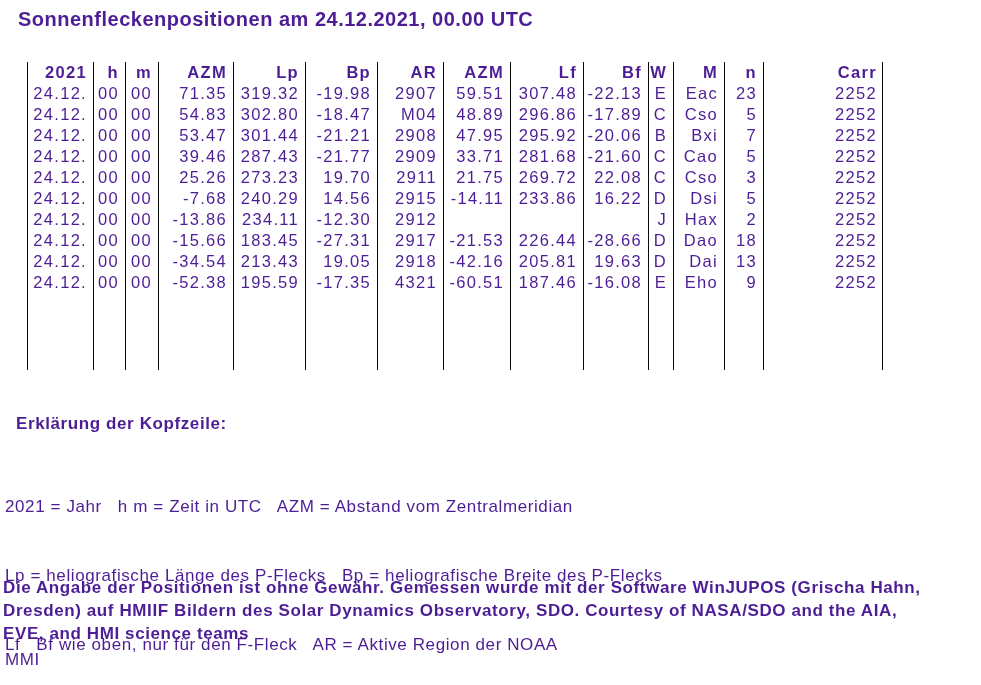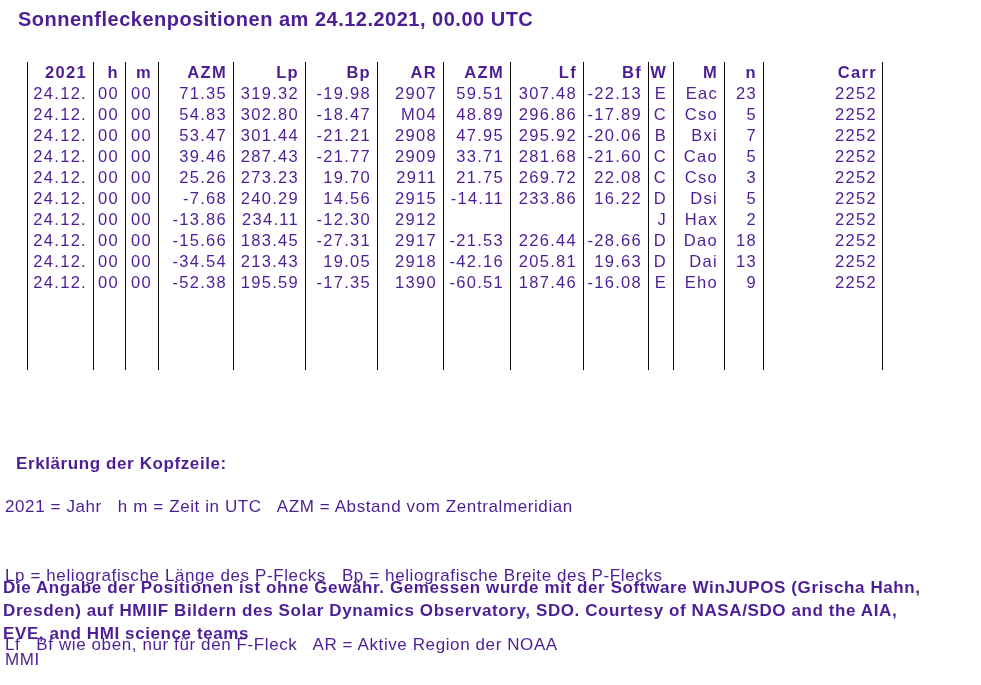--- a/index.html
+++ b/index.html
@@ -52,21 +52,20 @@
   .c5{width:72px}.c6{width:66px}.c7{width:67px}.c8{width:73px}.c9{width:65px}
   .c10{width:25px}.c11{width:51px}.c12{width:39px}.c13{width:120px}
   .legend-heading {
     position: absolute;
     left: 16px;
     top: 414px;
     font-size: 17px;
     font-weight: bold;
     letter-spacing: 0.6px;
     white-space: pre;
-    margin-top: 40px;
   }
   .bodytext {
     font-size: 17px;
     letter-spacing: 0.6px;
     line-height: 23px;
     white-space: pre-wrap;
   }
   .legend-lines { position: absolute; left: 5px; top: 449px; }
   .disclaimer   { position: absolute; left: 3px; top: 576px; font-weight: bold; }
   .footer       { position: absolute; left: 5px; top: 648px; }
@@ -242,21 +241,21 @@
           <td class="c12">13</td>
           <td class="c13">2252</td>
         </tr>
         <tr>
           <td class="c0">24.12.</td>
           <td class="c1">00</td>
           <td class="c2">00</td>
           <td class="c3">-52.38</td>
           <td class="c4">195.59</td>
           <td class="c5">-17.35</td>
-          <td class="c6">1390</td>
+          <td class="c6">4321</td>
           <td class="c7">-60.51</td>
           <td class="c8">187.46</td>
           <td class="c9">-16.08</td>
           <td class="c10">E</td>
           <td class="c11">Eho</td>
           <td class="c12">9</td>
           <td class="c13">2252</td>
         </tr>
         <tr class="filler">
           <td class="c0"></td>

